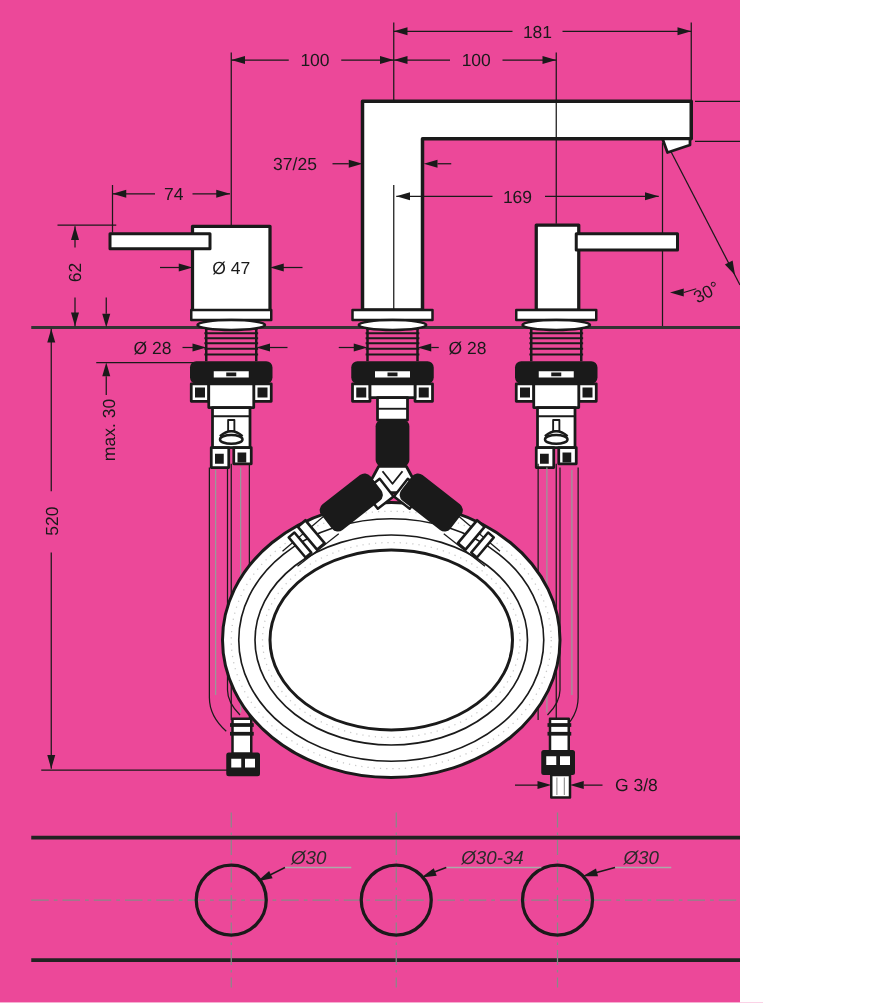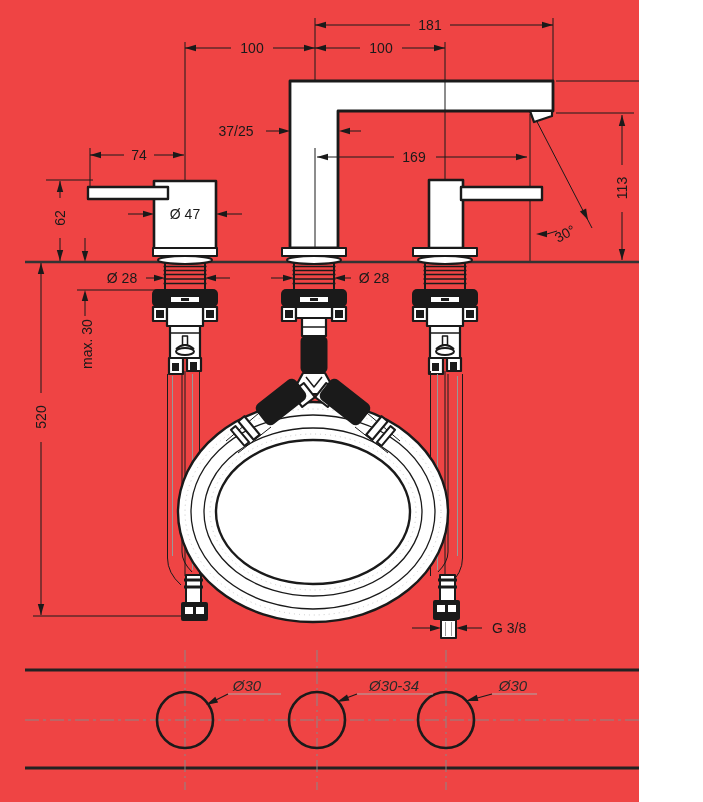--- a/index.html
+++ b/index.html
@@ -1,16 +1,16 @@
 <!DOCTYPE html>
 <html><head>
 <meta charset="utf-8">
 <style>
   html,body{margin:0;padding:0;background:#ffffff;}
-  .page{width:639px;height:802px;position:relative;background:#ef4444;overflow:hidden;}
+  .page{width:592px;height:802px;position:relative;background:#ec4899;overflow:hidden;}
   svg{display:block;}
   text{font-family:"Liberation Sans","DejaVu Sans",sans-serif;font-size:14px;fill:#1a1a1a;}
   .plan-label{font-size:15px;font-style:italic;fill:#2a2a2a;}
   .thin{stroke:#1a1a1a;stroke-width:1;fill:none;}
 </style>
 </head>
 <body>
 
 <div class="page">
 <svg width="703" height="802" viewBox="0 0 703 802">

